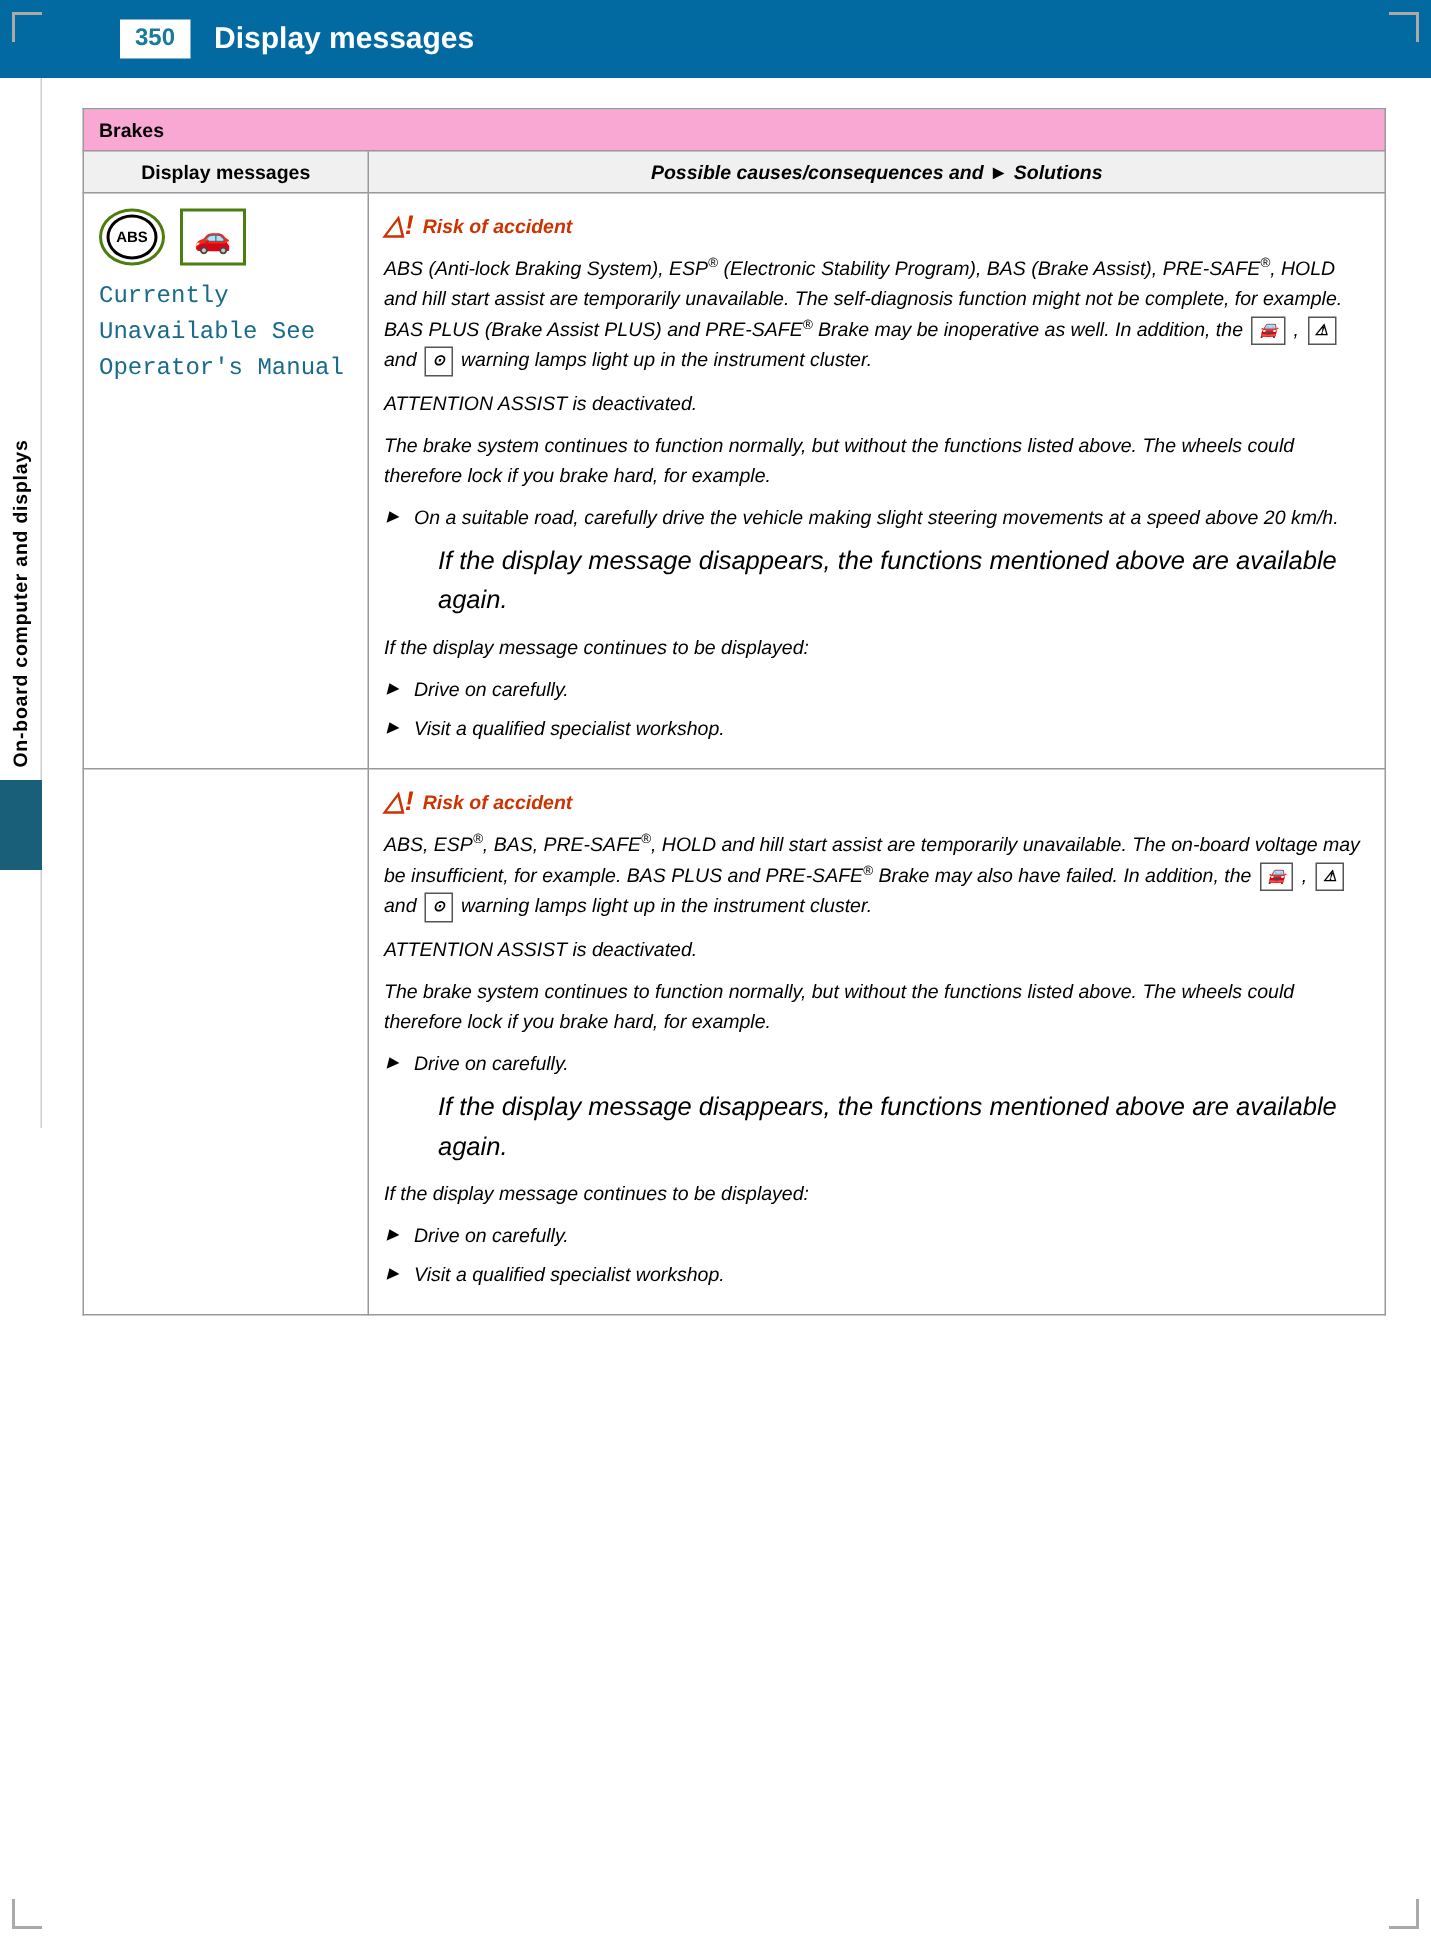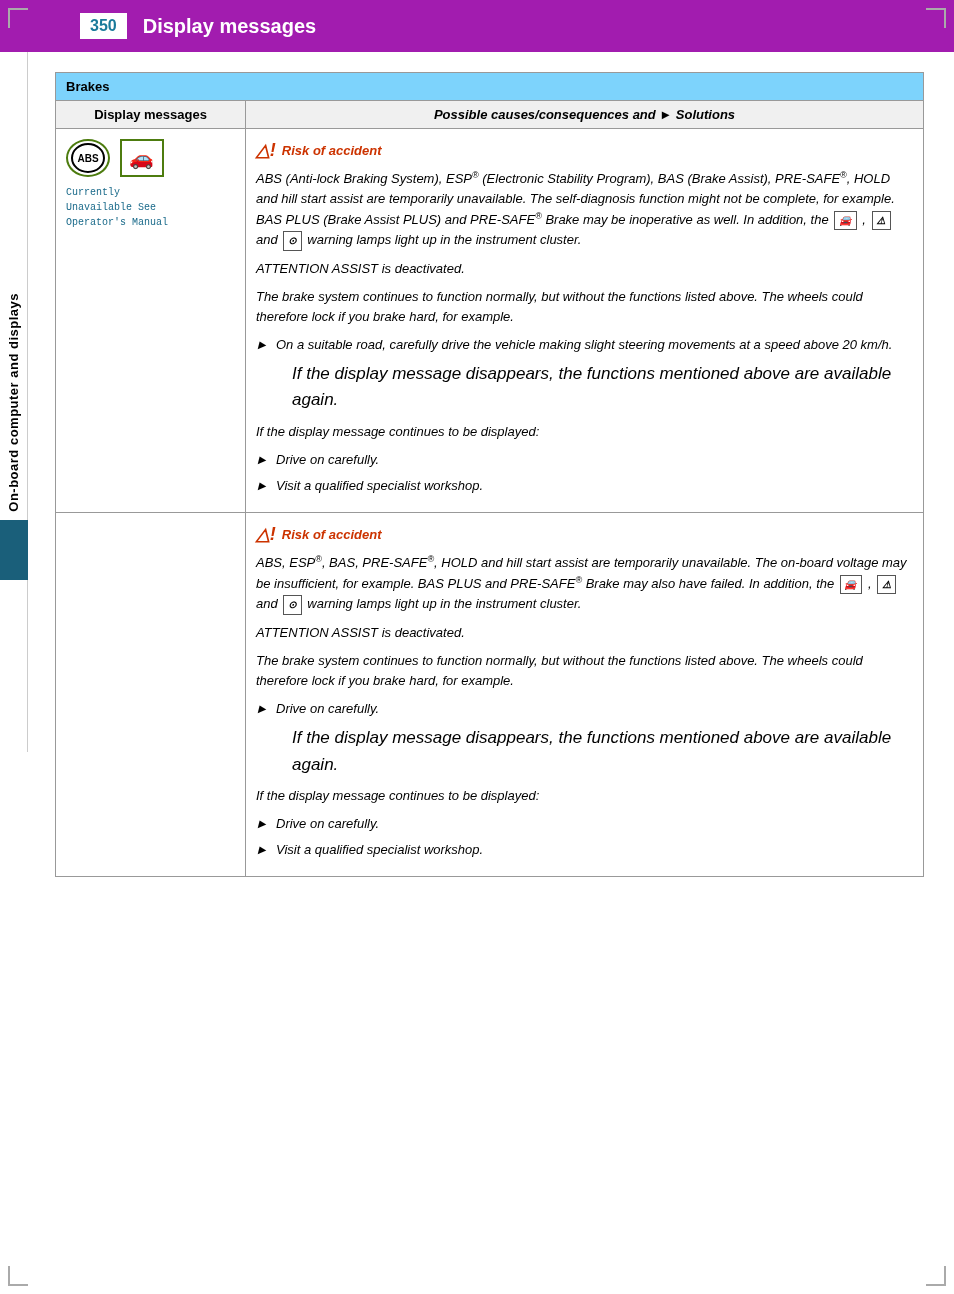--- a/index.html
+++ b/index.html
@@ -8,21 +8,21 @@
       font-size: 13px;
       background: #fff;
       color: #000;
       width: 954px;
       min-height: 1294px;
       position: relative;
     }
 
     
     .header-bar {
-      background: #a21caf;
+      background: #0369a1;
       color: #fff;
       padding: 10px 20px 10px 80px;
       font-size: 20px;
       font-weight: bold;
       display: flex;
       align-items: center;
       height: 52px;
     }
     .page-number {
       background: #fff;
@@ -71,21 +71,21 @@
       margin-top: 20px;
     }
 
     
     .main-table {
       width: 100%;
       border-collapse: collapse;
       border: 1px solid #999;
     }
     .table-section-header {
-      background: #7dd3fc;
+      background: #f9a8d4;
       font-weight: bold;
       font-size: 13px;
       padding: 6px 10px;
       border: 1px solid #999;
     }
     .col-header-row th {
       border: 1px solid #999;
       padding: 6px 10px;
       font-weight: bold;
       font-size: 13px;
@@ -122,21 +122,21 @@
       border-radius: 50%;
       font-size: 10px;
       font-weight: bold;
       color: #000;
     }
     .icon-car {
       font-size: 22px;
     }
     .display-message {
       font-family: 'Courier New', monospace;
-      font-size: 10px;
+      font-size: 16px;
       color: #1a6a8a;
       margin-top: 8px;
       line-height: 1.5;
     }
 
     
     .risk-header {
       color: #cc3300;
       font-weight: bold;
       font-size: 13px;

